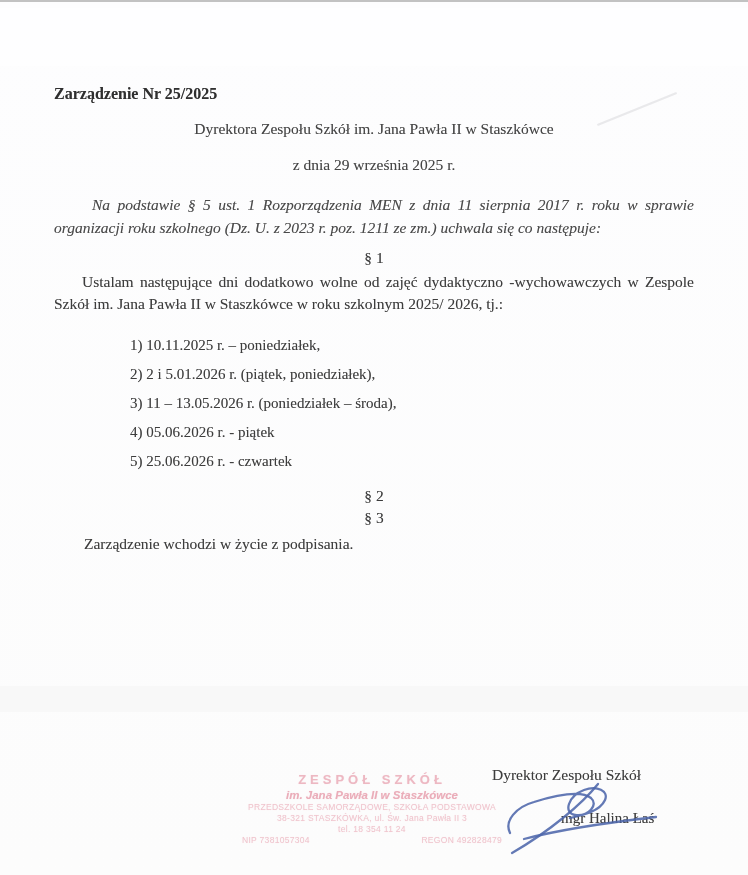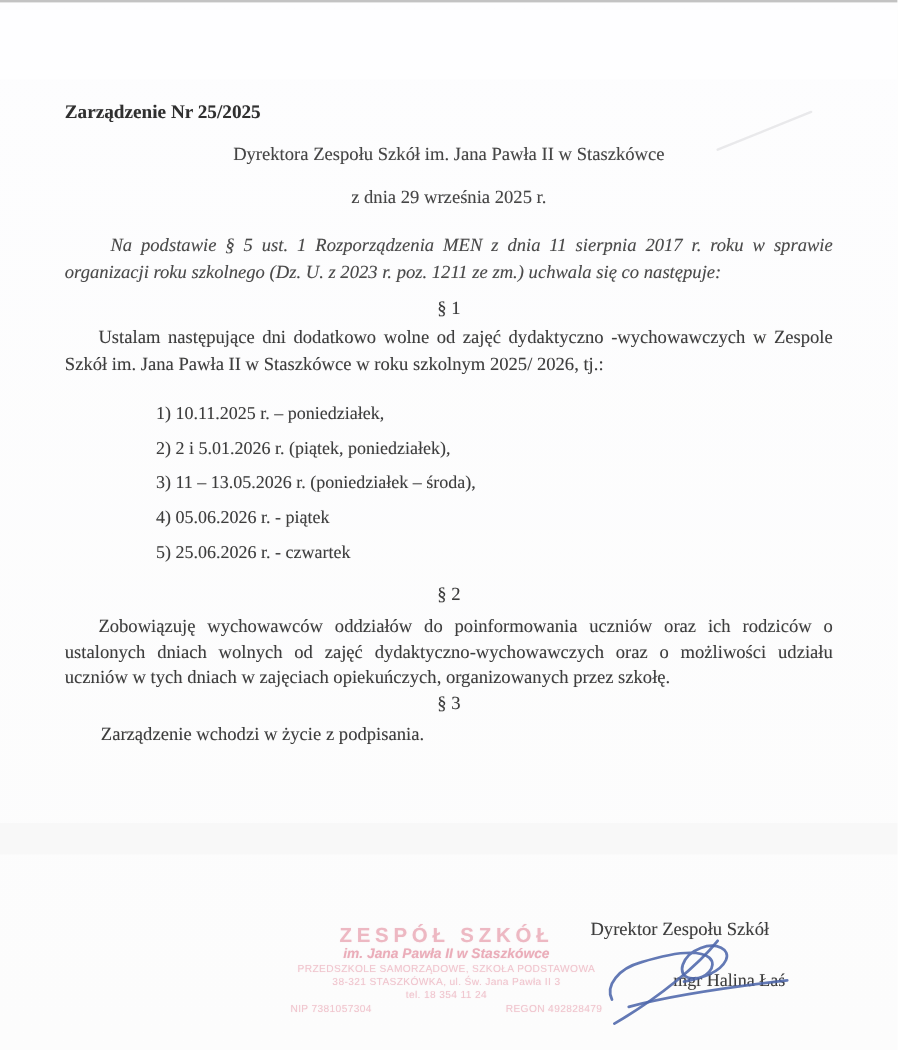--- a/index.html
+++ b/index.html
@@ -77,21 +77,21 @@
   .day-item { line-height: 29px; font-size: 15px; }
   
   .stamp {
     position: absolute; left: 234px; top: 771px; width: 276px;
     text-align: center;
     font-family: "Liberation Sans", sans-serif;
     color: #e48fa0;
     text-shadow: 0 0 1px rgba(228,143,160,.45);
   }
   .stamp-l1 {
-    font-weight: bold; font-size: 17px; letter-spacing: 4px;
+    font-weight: bold; font-size: 13px; letter-spacing: 4px;
     line-height: 17px; opacity: .62;
   }
   .stamp-l2 {
     font-weight: bold; font-style: italic; font-size: 11.5px;
     line-height: 14px; opacity: .72;
   }
   .stamp-sm { font-size: 8.5px; line-height: 11px; opacity: .5; letter-spacing: .3px; }
   .stamp-l6 { display: flex; justify-content: space-between; padding: 0 8px; }
   .sig-role {
     position: absolute; left: 492px; top: 766px; font-size: 15.5px;
@@ -133,21 +133,20 @@
 
     <div class="day-list">
       <div class="day-item">1)  10.11.2025 r. – poniedziałek,</div>
       <div class="day-item">2)  2 i 5.01.2026 r. (piątek, poniedziałek),</div>
       <div class="day-item">3)  11 – 13.05.2026 r. (poniedziałek – środa),</div>
       <div class="day-item">4)  05.06.2026 r. - piątek</div>
       <div class="day-item">5)  25.06.2026 r. - czwartek</div>
     </div>
 
     <div class="para-head head-2">§ 2</div>
-    <div class="para-body body-2">Zobowiązuję wychowawców oddziałów do poinformowania uczniów oraz ich rodziców o ustalonych dniach wolnych od zajęć dydaktyczno-wychowawczych oraz o możliwości udziału uczniów w tych dniach w zajęciach opiekuńczych, organizowanych przez szkołę.</div>
 
     <div class="para-head head-3">§ 3</div>
     <div class="para-body body-3">Zarządzenie wchodzi w życie z podpisania.</div>
   </div>
 
   <div class="stamp">
     <div class="stamp-l1">ZESPÓŁ SZKÓŁ</div>
     <div class="stamp-l2">im. Jana Pawła II w Staszkówce</div>
     <div class="stamp-sm">PRZEDSZKOLE SAMORZĄDOWE, SZKOŁA PODSTAWOWA</div>
     <div class="stamp-sm">38-321 STASZKÓWKA, ul. Św. Jana Pawła II 3</div>

